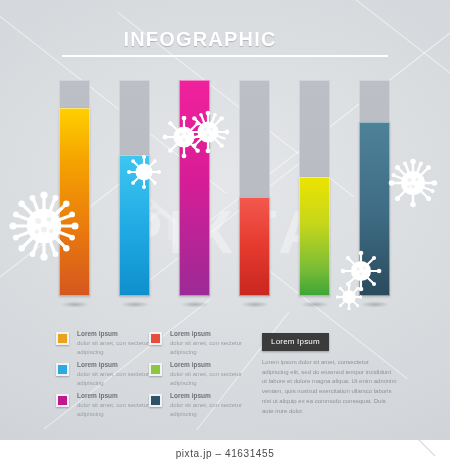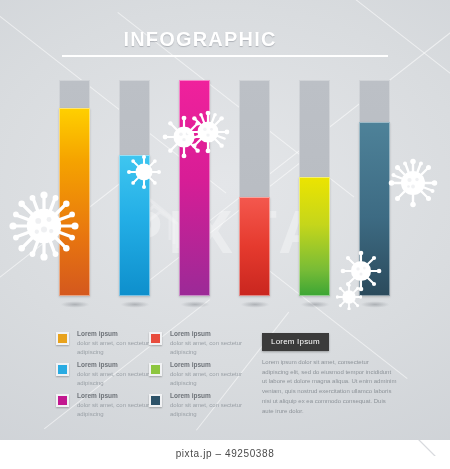--- a/index.html
+++ b/index.html
@@ -456,14 +456,14 @@
 
   <div id="textblock">
     <div id="badge">Lorem Ipsum</div>
     <div id="para">Lorem ipsum dolor sit amet, consectetur adipiscing elit, sed do eiusmod tempor incididunt ut labore et dolore magna aliqua. Ut enim adminim veniam, quis nostrud exercitation ullamco laboris nisi ut aliquip ex ea commodo consequat. Duis aute irure dolor.</div>
   </div>
 
 </div>
 
 <div id="footer">
   <div class="corner"></div>
-  <div class="f">pixta.jp – 49250388</div>
+  <div class="f">pixta.jp – 41631455</div>
 </div>
 
 </body></html>

